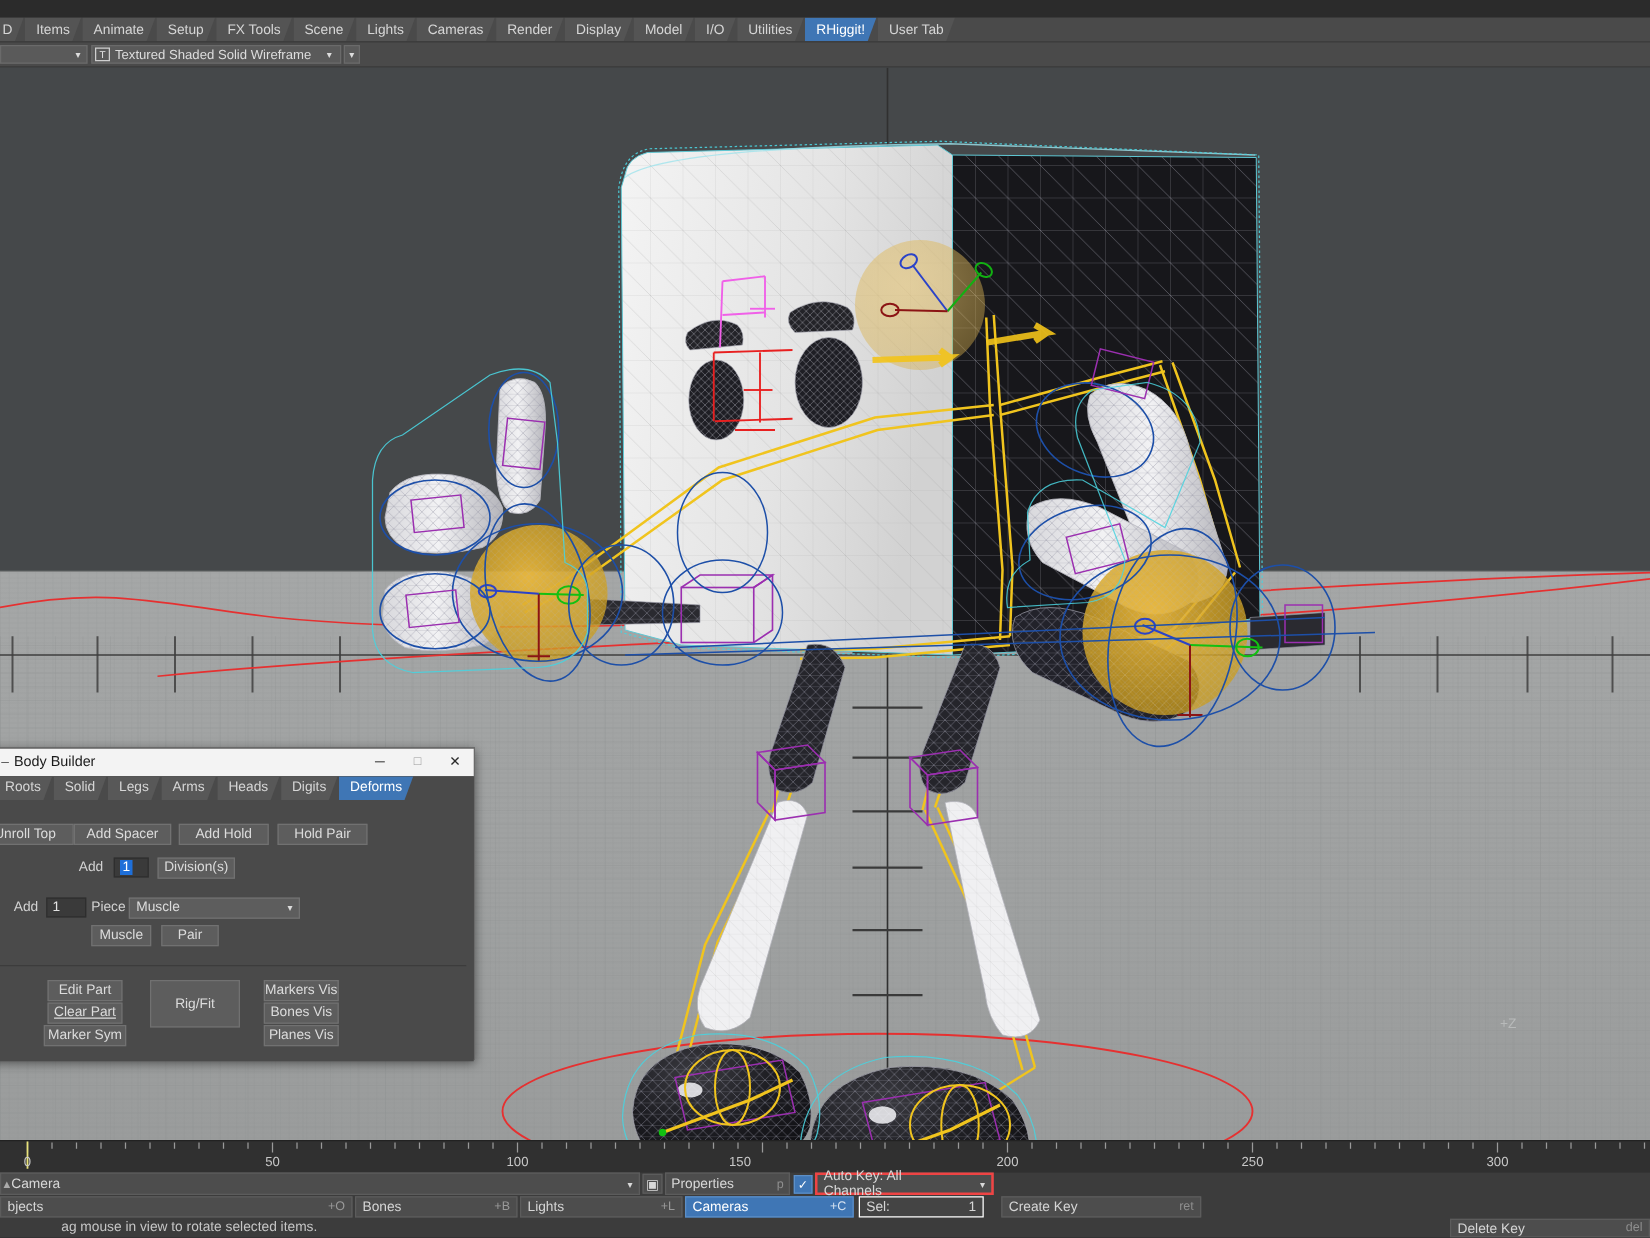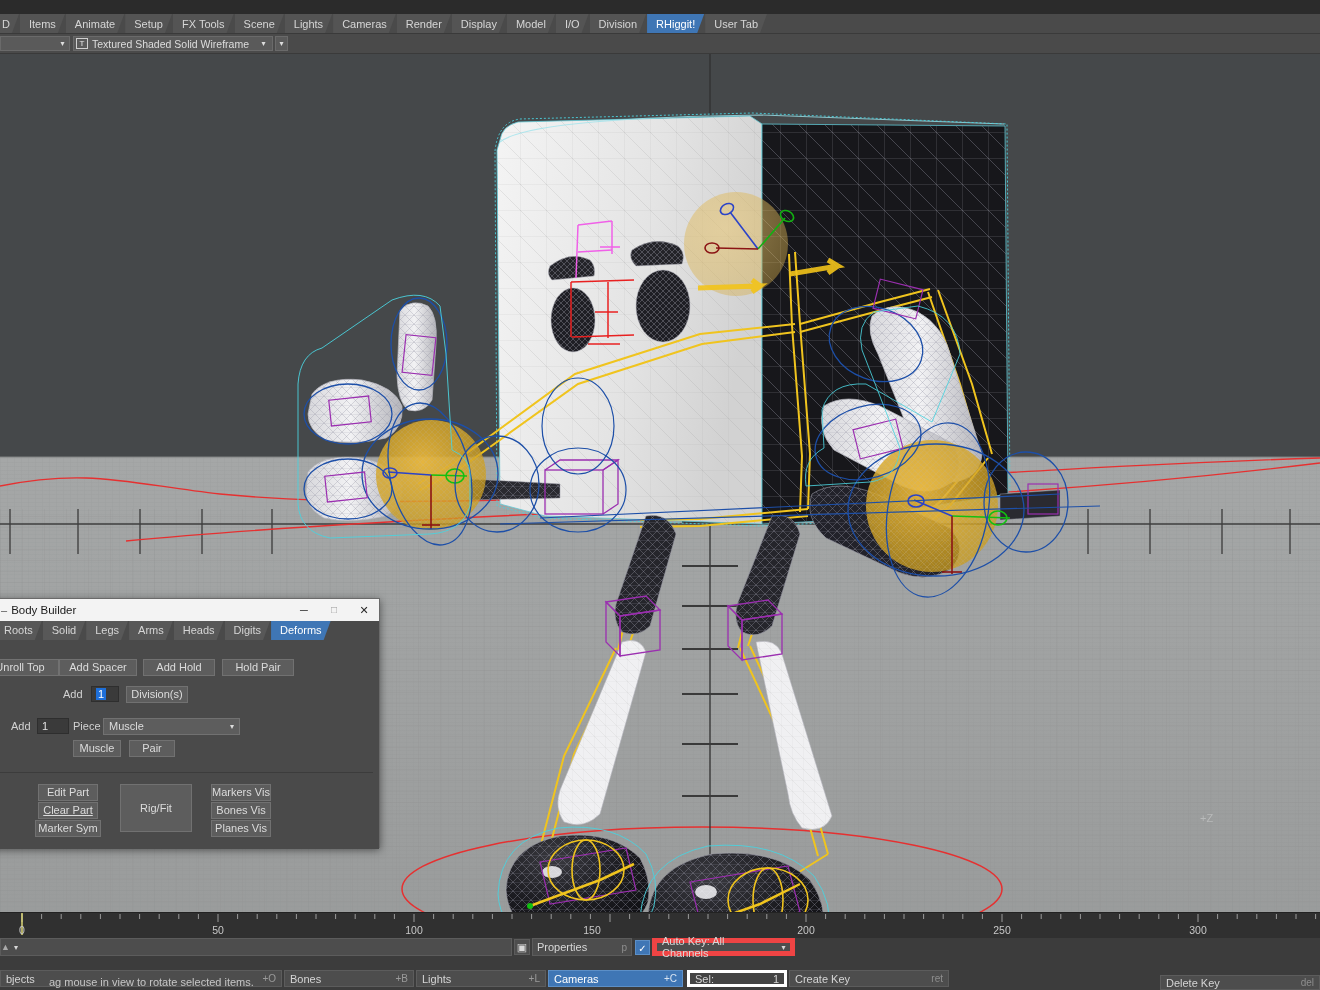--- a/index.html
+++ b/index.html
@@ -96,39 +96,39 @@
   }
   .propbtn .hk { color:#8e8e8e; font-size:10px; }
   .autokey {
     flex:0 0 160px; height:18px; display:flex; align-items:center; margin-left:3px;
   }
   .chk {
     width:15px; height:15px; background:#3f76b5; color:#fff; font-size:10px;
     text-align:center; line-height:15px; border:1px solid #5c8fc7;
   }
   .akbox {
-    flex:1; height:18px; background:#4d4d4d; border:5px solid #ef4444;
+    flex:1; height:18px; background:#4d4d4d; border:2px solid #ef4444;
     display:flex; align-items:center; color:#d8d8d8; font-size:11px;
     padding-left:5px; margin-left:2px;gap:23px;
   }
   .akbox .cv { width:16px; text-align:center; font-size:8px; margin-left:auto; }
 
-  .row2 { position:absolute; left:0; top:32px; height:17px; width:1088px; display:flex; }
+  .row2 { position:absolute; left:0; top:19px; height:17px; width:1088px; display:flex; }
   .selbtn {
     height:17px; background:#4d4d4d; border:1px solid #5c5c5c;
     display:flex; align-items:center; justify-content:space-between;
     color:#d5d5d5; font-size:11px; padding:0 5px; margin-right:2px;
   }
   .selbtn.active { background:#3f76b5; border-color:#5c8fc7; color:#ffffff; }
   .selbtn .hk { color:#9a9a9a; font-size:10px; margin-left:8px; }
   .selbtn.active .hk { color:#d8e4f2; }
   .selcount {
-    height:17px; width:100px; background:#444; border:3px solid #ffffff;
+    height:17px; width:100px; background:#444; border:1px solid #ffffff;
     display:flex; align-items:center; justify-content:space-between;
-    color:#d5d5d5; font-size:11px; padding:0 5px; margin-left:2px; margin-right:2px;text-align:right;
+    color:#d5d5d5; font-size:11px; padding:0 5px; margin-left:2px; margin-right:14px;text-align:right;
   }
   .keybtn {
     height:17px; width:160px; background:#4d4d4d; border:1px solid #5c5c5c;
     display:flex; align-items:center; justify-content:space-between;
     color:#d5d5d5; font-size:11px; padding:0 5px;
   }
   .keybtn .hk { color:#8e8e8e; font-size:10px; }
 
   .row3 { position:absolute; left:0; top:37px; height:15px; width:1320px; display:flex;padding-left:48px; }
   .statusmsg { flex:1; color:#c6c6c6; font-size:11px; line-height:15px; padding-left:1px; }
@@ -204,21 +204,21 @@
       <div class="mtab"><span>Animate</span></div>
       <div class="mtab"><span>Setup</span></div>
       <div class="mtab"><span>FX Tools</span></div>
       <div class="mtab"><span>Scene</span></div>
       <div class="mtab"><span>Lights</span></div>
       <div class="mtab"><span>Cameras</span></div>
       <div class="mtab"><span>Render</span></div>
       <div class="mtab"><span>Display</span></div>
       <div class="mtab"><span>Model</span></div>
       <div class="mtab"><span>I/O</span></div>
-      <div class="mtab"><span>Division</span></div>
+      <div class="mtab"><span>Utilities</span></div>
       <div class="mtab active"><span>RHiggit!</span></div>
       <div class="mtab"><span>User Tab</span></div>
     </div>
 
   <div class="viewbar">
     <div class="vb-drop vb-left">
       <span class="vb-arrow">▾</span>
     </div>
     <div class="vb-drop vb-shade">
       <span class="vb-ticon">T</span>
@@ -644,20 +644,21 @@
         <div class="tl-lbl" style="left: 1002px;">250</div>
         <div class="tl-lbl" style="left: 1198px;">300</div>
       </div>
   </div>
 
   <div class="botwrap">
 
     <div class="row1">
       <div class="camsel">
         <span class="lead">▲</span>
+        <span class="label">Camera</span>
         <span class="cv">▾</span>
       </div>
       <div class="camsel boxico" style="flex:0 0 16px;height:16px;margin:1px 0 0 2px;">
         <span style="width:100%;text-align:center;">▣</span>
       </div>
       <div class="propbtn">
         <span>Properties</span>
         <span class="hk">p</span>
       </div>
       <div class="autokey">
@@ -751,21 +752,21 @@
 
       <div class="bb-btn" style="left:80px; top:100px; width:48px;">Muscle</div>
       <div class="bb-btn" style="left:136px; top:100px; width:46px;">Pair</div>
 
       <div class="bb-sep" style="top:132px;"></div>
 
       <div class="bb-btn" style="left:45px; top:144px; width:60px;">Edit Part</div>
       <div class="bb-btn" style="left:45px; top:162px; width:60px;text-decoration:underline;">Clear Part</div>
       <div class="bb-btn" style="left:42px; top:180px; width:66px;">Marker Sym</div>
 
-      <div class="bb-big" style="left:127px; top:144px; width:72px; height:48px;">Rig/Fit</div>
+      <div class="bb-big" style="left:127px; top:144px; width:72px; height:38px;">Rig/Fit</div>
 
       <div class="bb-btn" style="left:218px; top:144px; width:60px;">Markers Vis</div>
       <div class="bb-btn" style="left:218px; top:162px; width:60px;">Bones Vis</div>
       <div class="bb-btn" style="left:218px; top:180px; width:60px;">Planes Vis</div>
     </div>
   </div>
 
 </div>
 
 </body></html>

